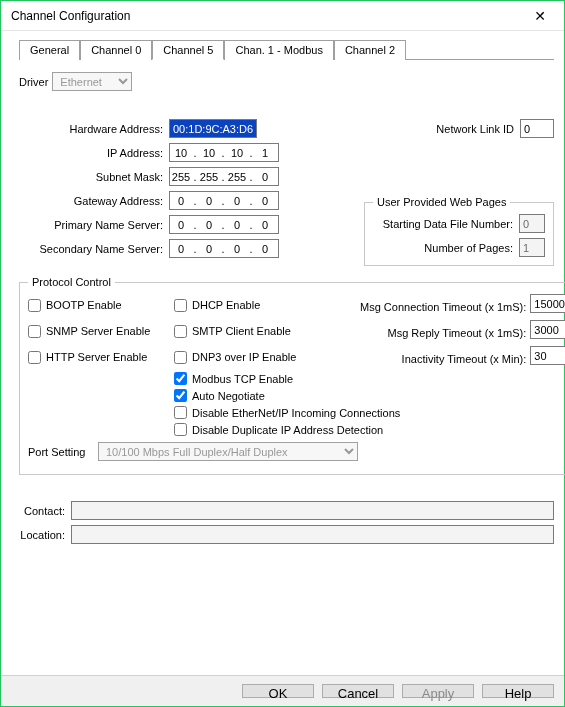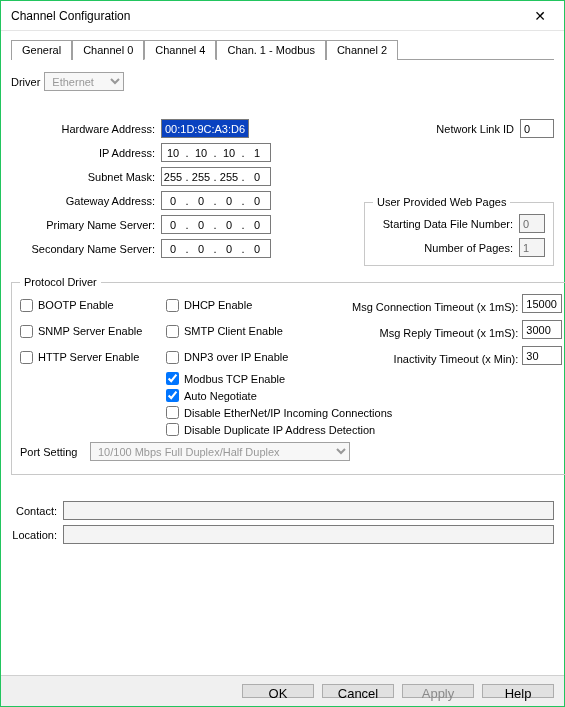--- a/index.html
+++ b/index.html
@@ -32,21 +32,21 @@
   .titlebar .close {
     width: 40px;
     height: 28px;
     display: flex;
     align-items: center;
     justify-content: center;
     font-size: 14px;
   }
   .client {
     flex: 1;
-    padding: 8px 10px 0 10px;
+    padding: 8px 10px 0 18px;
     position: relative;
     background: #fff;
   }
   
   .tabs {
     display: flex;
     border-bottom: 1px solid #a0a0a0;
     margin-bottom: 12px;
   }
   .tab {
@@ -193,21 +193,21 @@
     <div class="close">
         <span>✕</span>
       </div>
   </div>
 
   <div class="client">
 
     <div class="tabs">
       <div class="tab">General</div>
       <div class="tab">Channel 0</div>
-      <div class="tab active">Channel 4</div>
+      <div class="tab active">Channel 5</div>
       <div class="tab">Chan. 1 - Modbus</div>
       <div class="tab">Channel 2</div>
     </div>
 
     <div class="row">
       <span class="lbl" style="width:auto;padding-right:4px;">Driver</span>
       <select class="field" style="width:80px;" disabled="">
         <option>Ethernet</option>
       </select>
     </div>
@@ -295,21 +295,21 @@
           </div>
           <div class="row" style="margin-bottom:0;">
             <span class="lbl" style="flex:1;">Number of Pages:</span>
             <input type="text" class="field" style="width: 26px;" disabled="" value="1">
           </div>
         </fieldset>
       </div>
     </div>
 
     <fieldset style="margin-top:4px;">
-      <legend>Protocol Driver</legend>
+      <legend>Protocol Control</legend>
       <div class="protocol-grid">
         <label class="checkbox">
             <input type="checkbox" style="">
             <span>BOOTP Enable</span>
           </label>
         <label class="checkbox">
             <input type="checkbox" style="">
             <span>DHCP Enable</span>
           </label>
         <div class="timeout-row">

